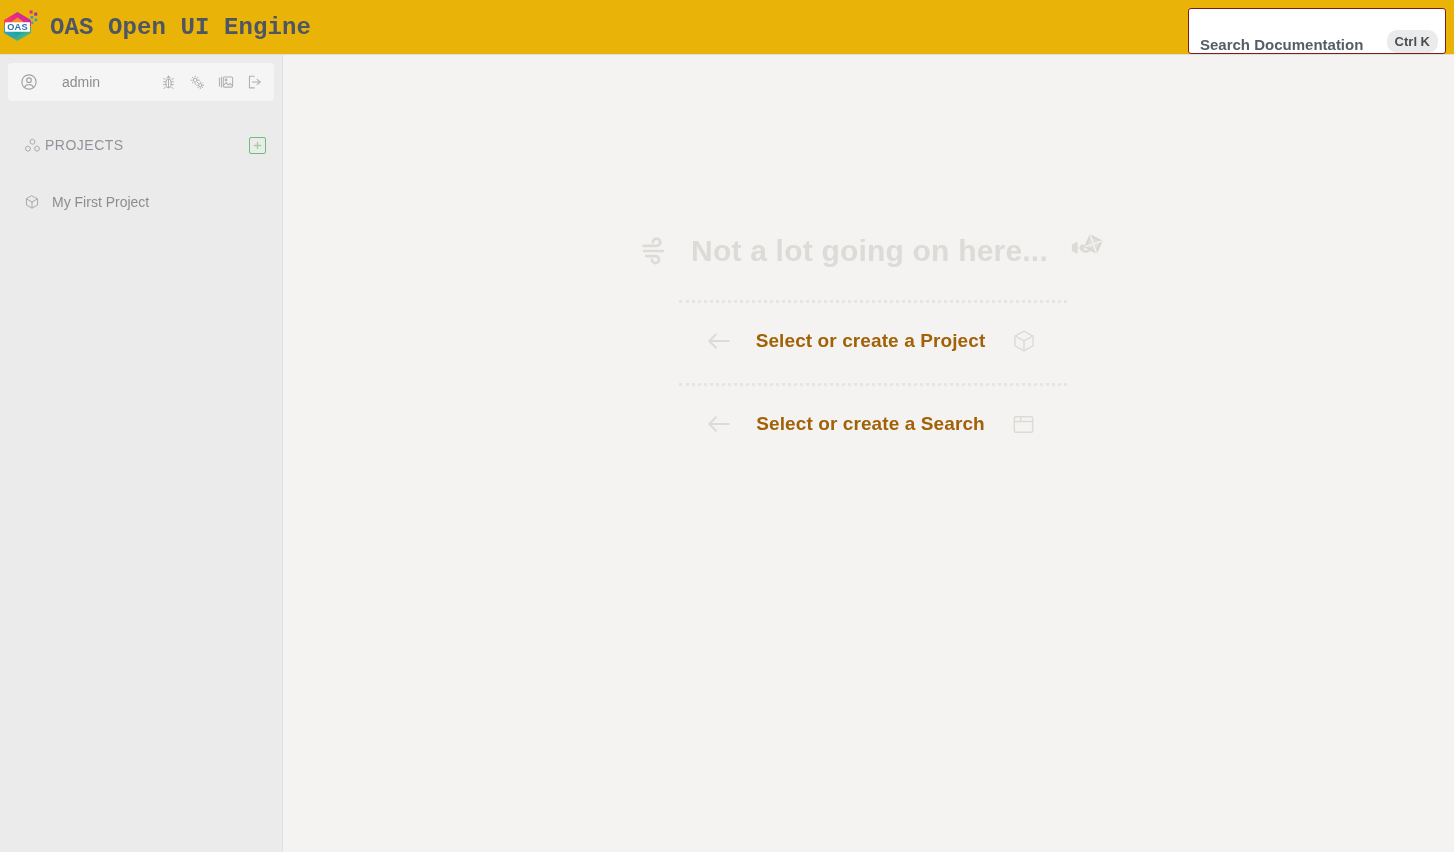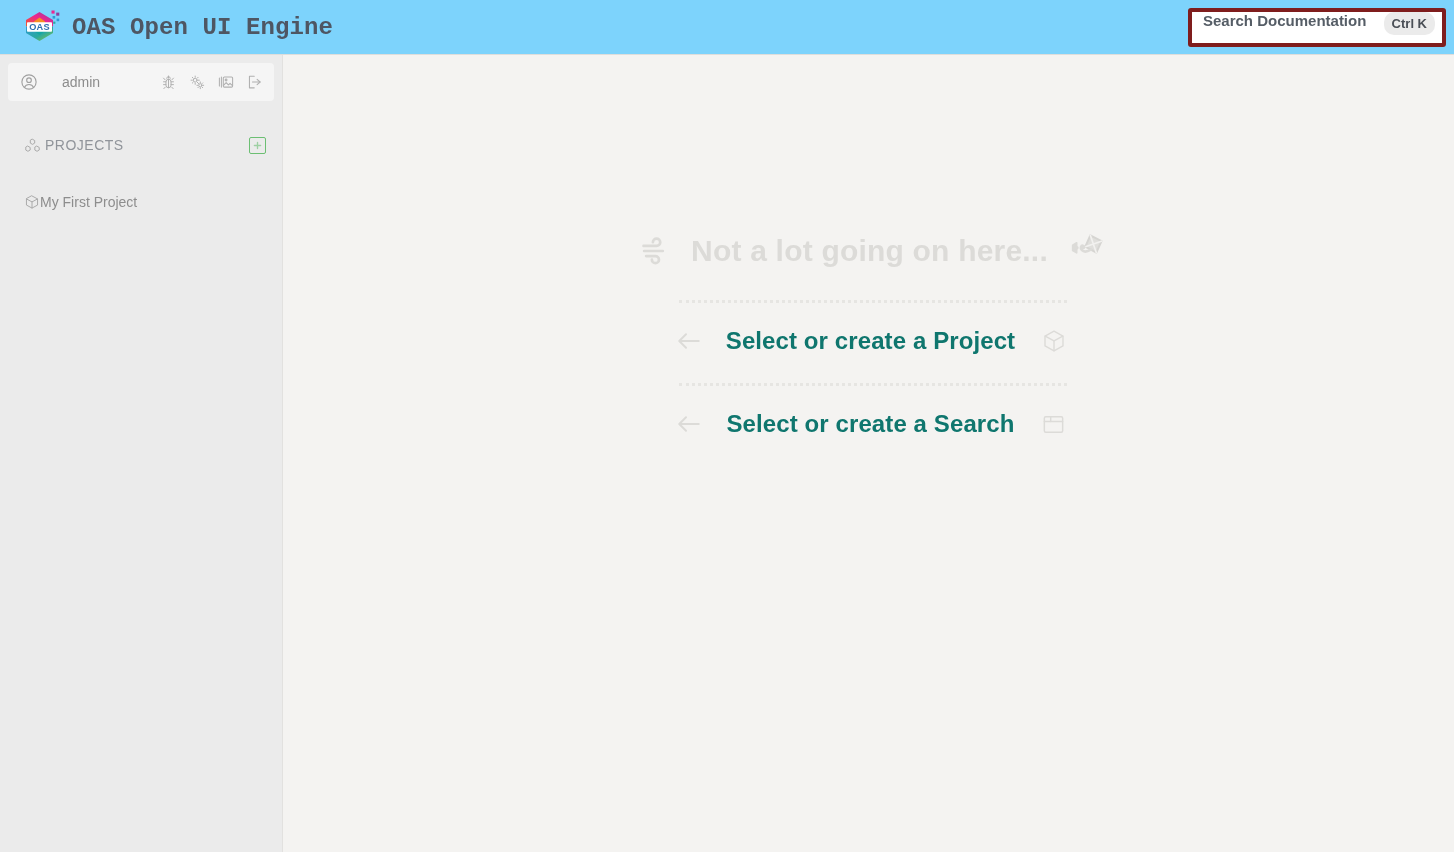--- a/index.html
+++ b/index.html
@@ -22,25 +22,25 @@
     height: 852px;
     display: flex;
     flex-direction: column;
     background: #f4f3f1;
   }
 
   
   .header {
     height: 55px;
     min-height: 55px;
-    background: #7dd3fc;
+    background: #eab308;
     border-bottom: 1px solid #dededc;
     display: flex;
     align-items: center;
-    padding: 0 12px 0 22px;
+    padding: 0 12px 0 0;
     position: relative;
   }
 
   .brand {
     display: flex;
     align-items: center;
     gap: 10px;
   }
 
   .logo-mark {
@@ -57,26 +57,26 @@
     letter-spacing: 0.1px;
     white-space: nowrap;
     font-family: Liberation Mono, monospace;
   }
 
   .search-box {
     position: absolute;
     right: 8px;
     top: 8px;
     width: 258px;
-    height: 39px;
+    height: 46px;
     background: #ffffff;
-    border: 4px solid #7f1d1d;
+    border: 1px solid #7f1d1d;
     border-radius: 3px;
     display: flex;
-    align-items: flex-start;
+    align-items: flex-end;
     padding: 0 7px 0 11px;
     cursor: text;
   }
 
   .search-placeholder {
     flex: 1;
     font-size: 15px;
     font-weight: bold;
     color: #555d66;
     white-space: nowrap;
@@ -173,20 +173,21 @@
     cursor: pointer;
     flex: 0 0 17px;
   }
 
   .project-row {
     margin-top: 20px;
     height: 34px;
     display: flex;
     align-items: center;
     padding: 0 8px 0 16px;
+    gap: 12px;
     cursor: pointer;
     border-radius: 4px;
   }
 
   .project-label {
     font-size: 14px;
     color: #8d8d8d;
     white-space: nowrap;
   }
 
@@ -238,23 +239,23 @@
   }
 
   .empty-line .arrow-slot {
     width: 74px;
     display: flex;
     justify-content: center;
     align-items: center;
   }
 
   .empty-line-text {
-    font-size: 24px;
+    font-size: 19px;
     font-weight: bold;
-    color: #0f766e;
+    color: #a16207;
     white-space: nowrap;
     letter-spacing: 0.1px;
     text-align: center;
   }
 
   .empty-line .trail-slot {
     width: 78px;
     display: flex;
     justify-content: center;
     align-items: center;

